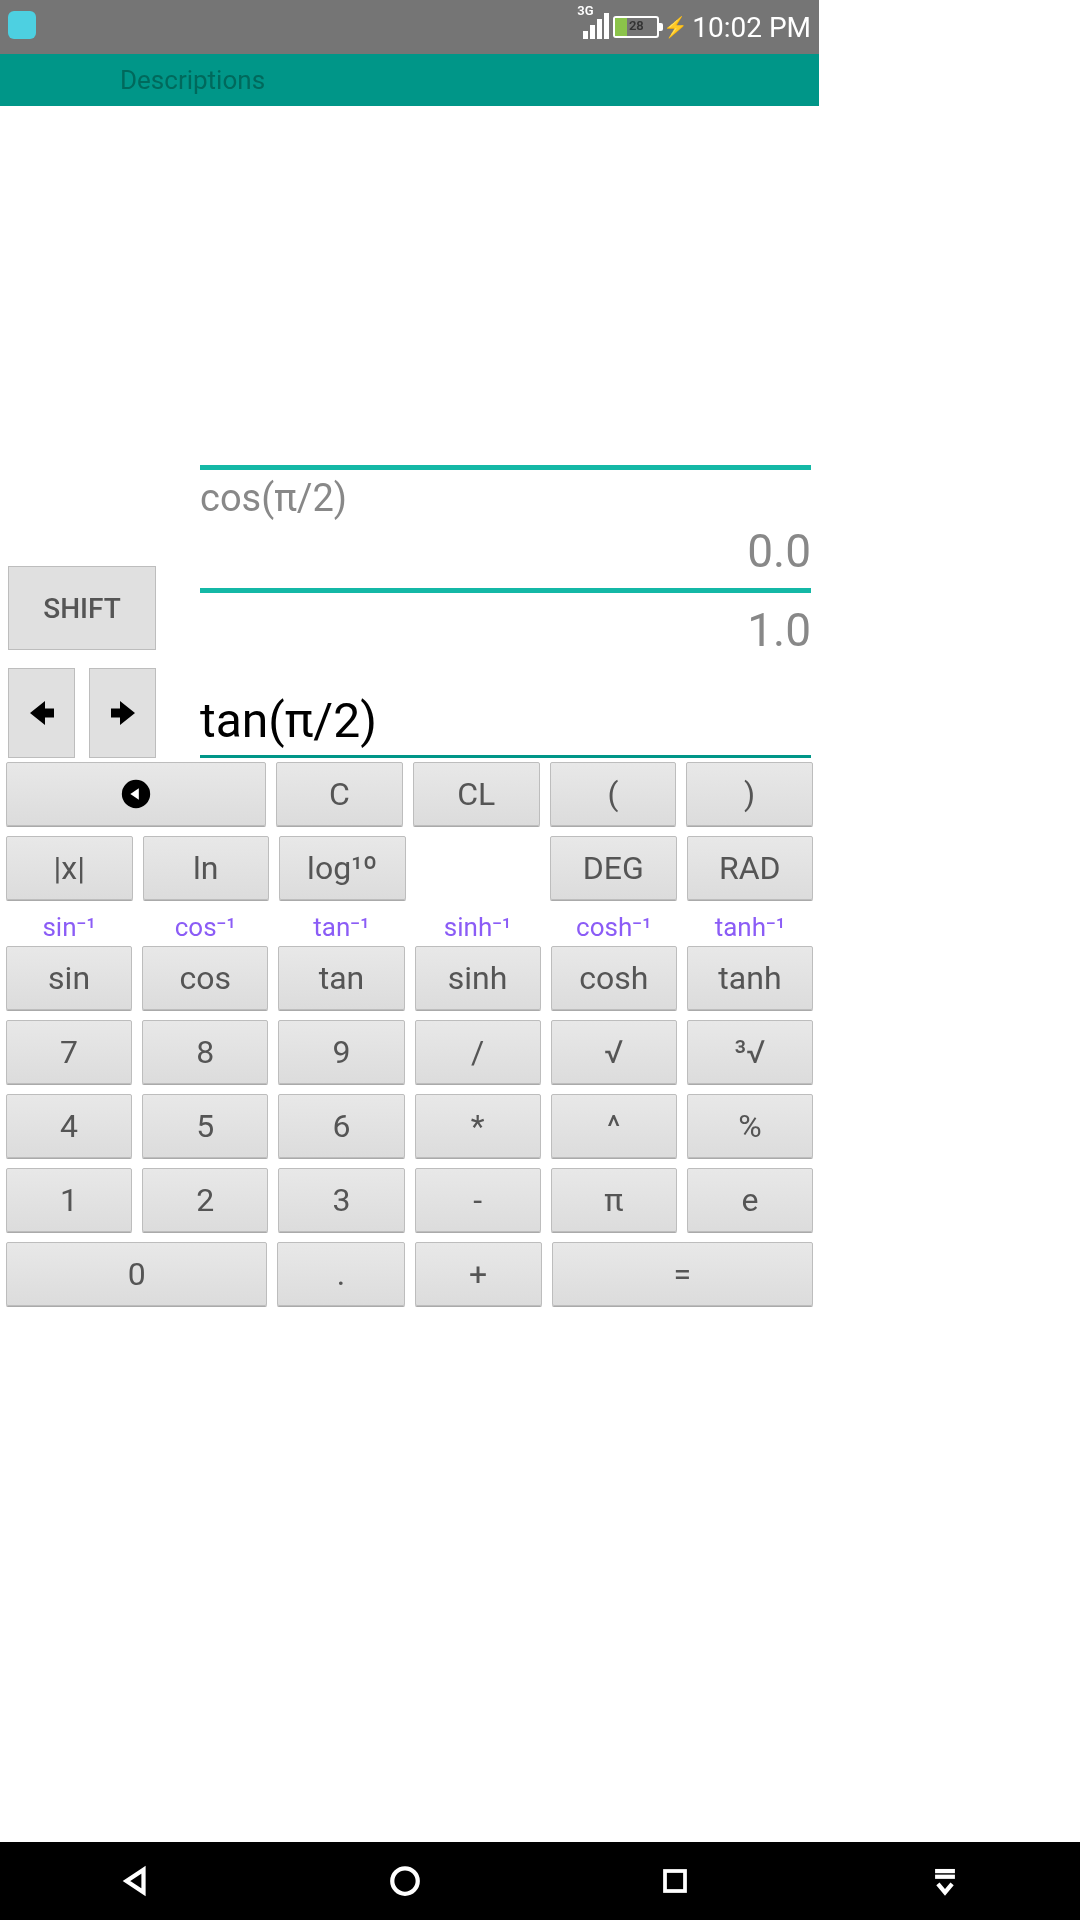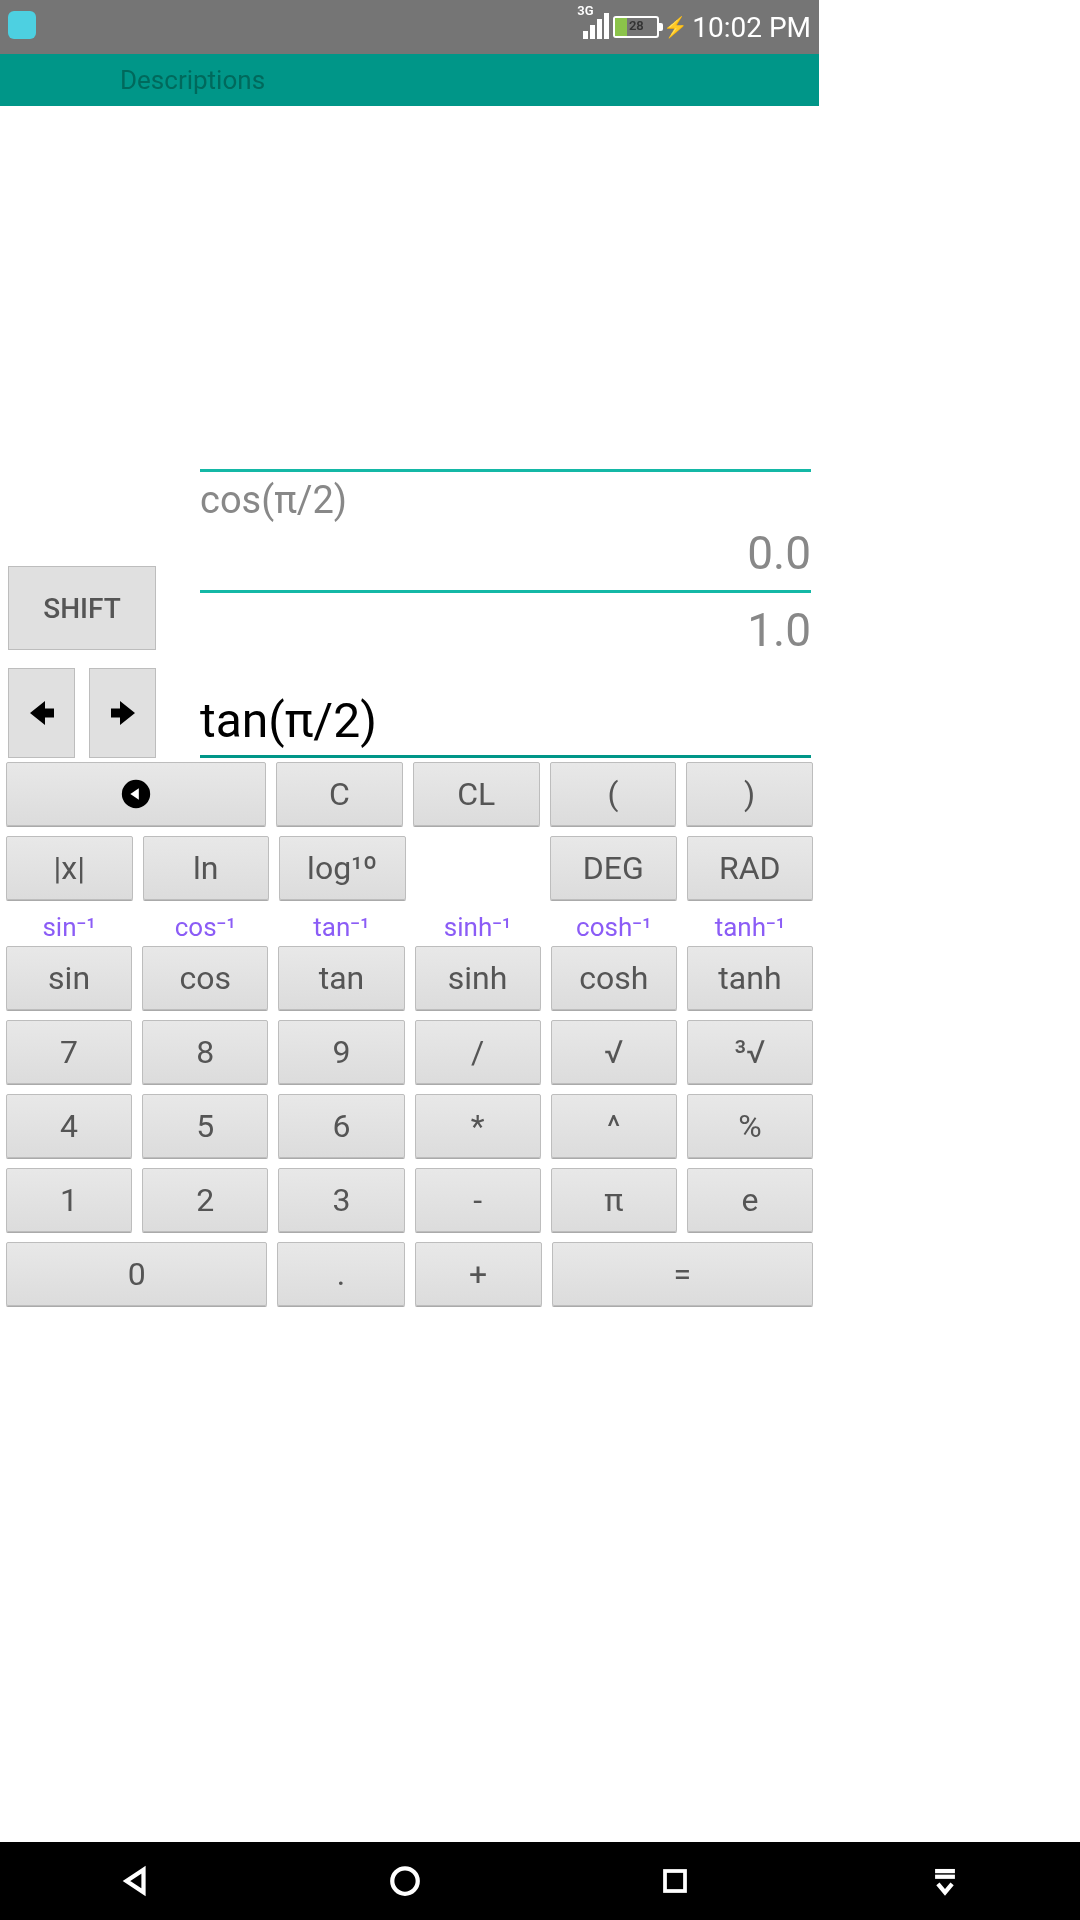--- a/index.html
+++ b/index.html
@@ -32,21 +32,21 @@
 
   
   .display-area { height: 652px; background: #fff; position: relative; }
   .shift-col { position: absolute; left: 8px; top: 460px; width: 148px; }
   .shift-btn { width: 100%; height: 84px; background: #e0e0e0; border: 1px solid #bdbdbd; color: #555; font-size: 28px; font-weight: 500; display: flex; align-items: center; justify-content: center; cursor: pointer; }
   .arrow-row { display: flex; gap: 14px; margin-top: 18px; }
   .arrow-btn { flex: 1; height: 90px; background: #e0e0e0; border: 1px solid #bdbdbd; display: flex; align-items: center; justify-content: center; cursor: pointer; }
   .arrow-btn svg { width: 36px; height: 36px; }
 
   .history { position: absolute; left: 200px; right: 8px; top: 0; bottom: 0; display: flex; flex-direction: column; justify-content: flex-end; }
-  .hist-entry { border-top: 3px solid #14b8a6; padding: 6px 0 0 0; }
+  .hist-entry { border-top: 5px solid #14b8a6; padding: 6px 0 0 0; }
   .hist-entry .expr { color: #888; font-size: 38px; text-align: left; }
   .hist-entry .res { color: #888; font-size: 46px; text-align: right; padding: 4px 0 10px 0; }
   .input-row { border-bottom: 3px solid #009688; padding: 8px 0 6px 0; margin-top: 17px; }
   .input-row .expr { color: #000; font-size: 48px; }
 
   
   .keypad { padding: 4px 6px 8px 6px; background: #fff; }
   .k-row { display: flex; gap: 10px; margin-bottom: 10px; }
   .k-btn { flex: 1; height: 64px; background: linear-gradient(#e8e8e8,#dcdcdc); border: 1px solid #bdbdbd; border-radius: 2px; color: #555; font-size: 32px; display: flex; align-items: center; justify-content: center; cursor: pointer; box-shadow: 0 1px 0 #aaa; }
   .k-btn.wide2 { flex: 2.07; }

